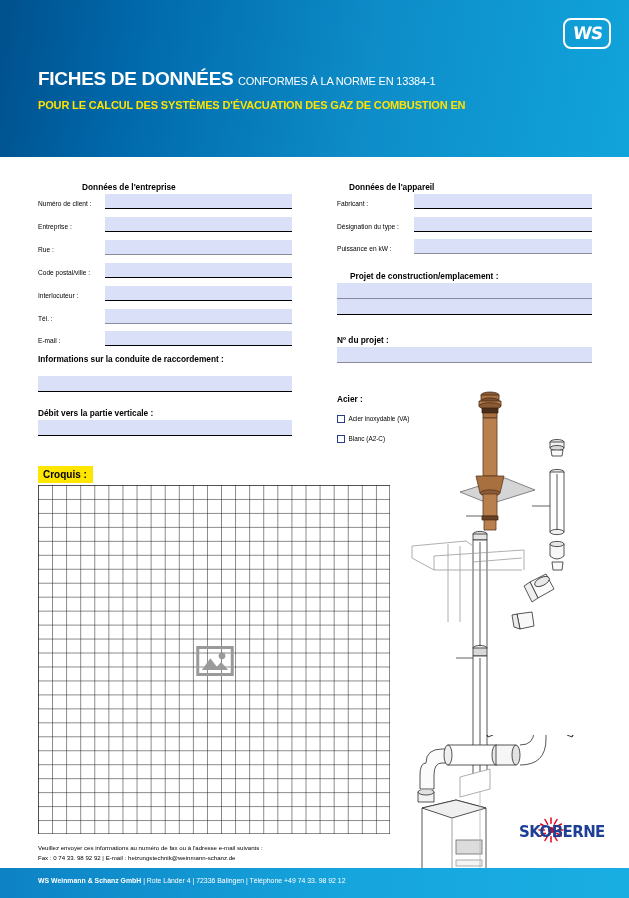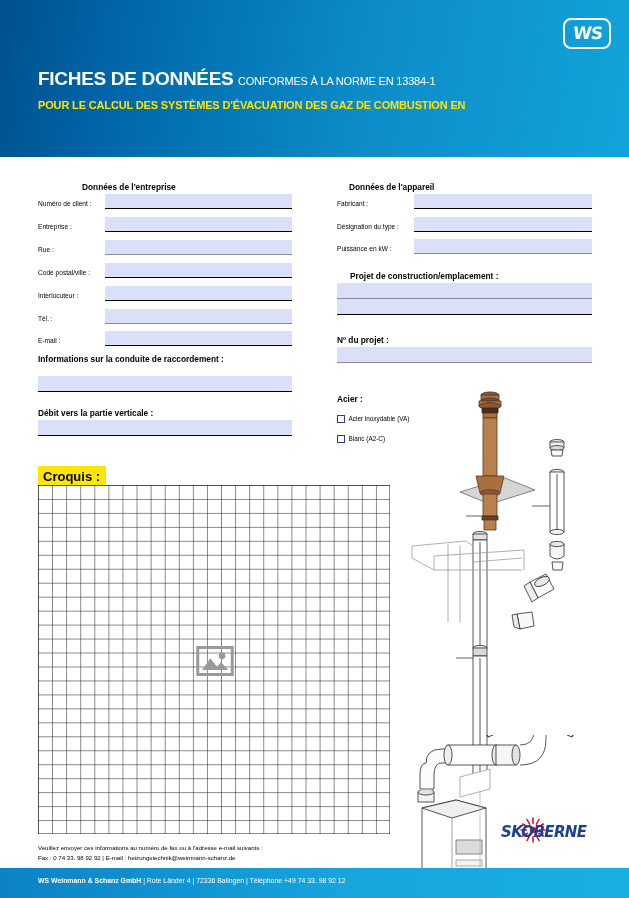--- a/index.html
+++ b/index.html
@@ -36,39 +36,39 @@
     position:absolute;left:38px;top:97px;color:#ffe200;font-weight:bold;
     font-size:11px;line-height:17px;letter-spacing:-.15px;white-space:nowrap;
   }
   
   .sect-title{position:absolute;font-weight:bold;font-size:8.3px;color:#000;white-space:nowrap;}
   .lbl{position:absolute;font-size:6.6px;color:#000;white-space:nowrap;}
   .fld{position:absolute;background:#d9e0f7;border-bottom:1.4px solid #000;box-sizing:border-box;}
   .fld.thin{border-bottom:1px solid #8a8a9c;}
   
   .croquis-tag{
-    position:absolute;background:#ffe600;font-weight:bold;font-size:13px;color:#000;
+    position:absolute;background:#ffe600;font-weight:bold;font-size:10px;color:#000;
     padding:3px 6px 3px 5px;
   }
   .grid{position:absolute;}
   
   .cb-row{position:absolute;display:flex;align-items:center;gap:4px;font-size:6.4px;color:#000;white-space:nowrap;}
   .cb{width:5.5px;height:5.5px;border:1px solid #2a3c8f;background:#fff;display:inline-block;}
   
   .illus{position:absolute;left:404px;top:386px;width:215px;height:440px;}
   
   .foot-note{position:absolute;left:38px;top:843px;font-size:6.1px;color:#000;line-height:9.5px;white-space:nowrap;}
   .foot-bar{
     position:absolute;left:0;top:868px;width:629px;height:30px;
     background:linear-gradient(95deg,#0d82c4 0%,#16a5dd 55%,#19aee2 100%);
   }
   .foot-bar .t{position:absolute;left:38px;top:9px;color:#fff;font-size:6.9px;white-space:nowrap;}
   .foot-bar .t b{font-weight:bold;}
   
-  .skoberne{position:absolute;left:501px;top:818px;width:90px;height:24px;font-style:italic;}
+  .skoberne{position:absolute;left:519px;top:818px;width:90px;height:24px;}
   .sk-text{position:absolute;left:0;top:5px;font-family:"DejaVu Sans",sans-serif;
     font-weight:bold;font-size:15px;color:#1d3f94;letter-spacing:-.6px;}
   .placeholder-ico{position:absolute;left:196px;top:646px;width:38px;height:30px;}
 </style>
 </head>
 <body>
 
 <div class="page">
 
   <div class="header">

